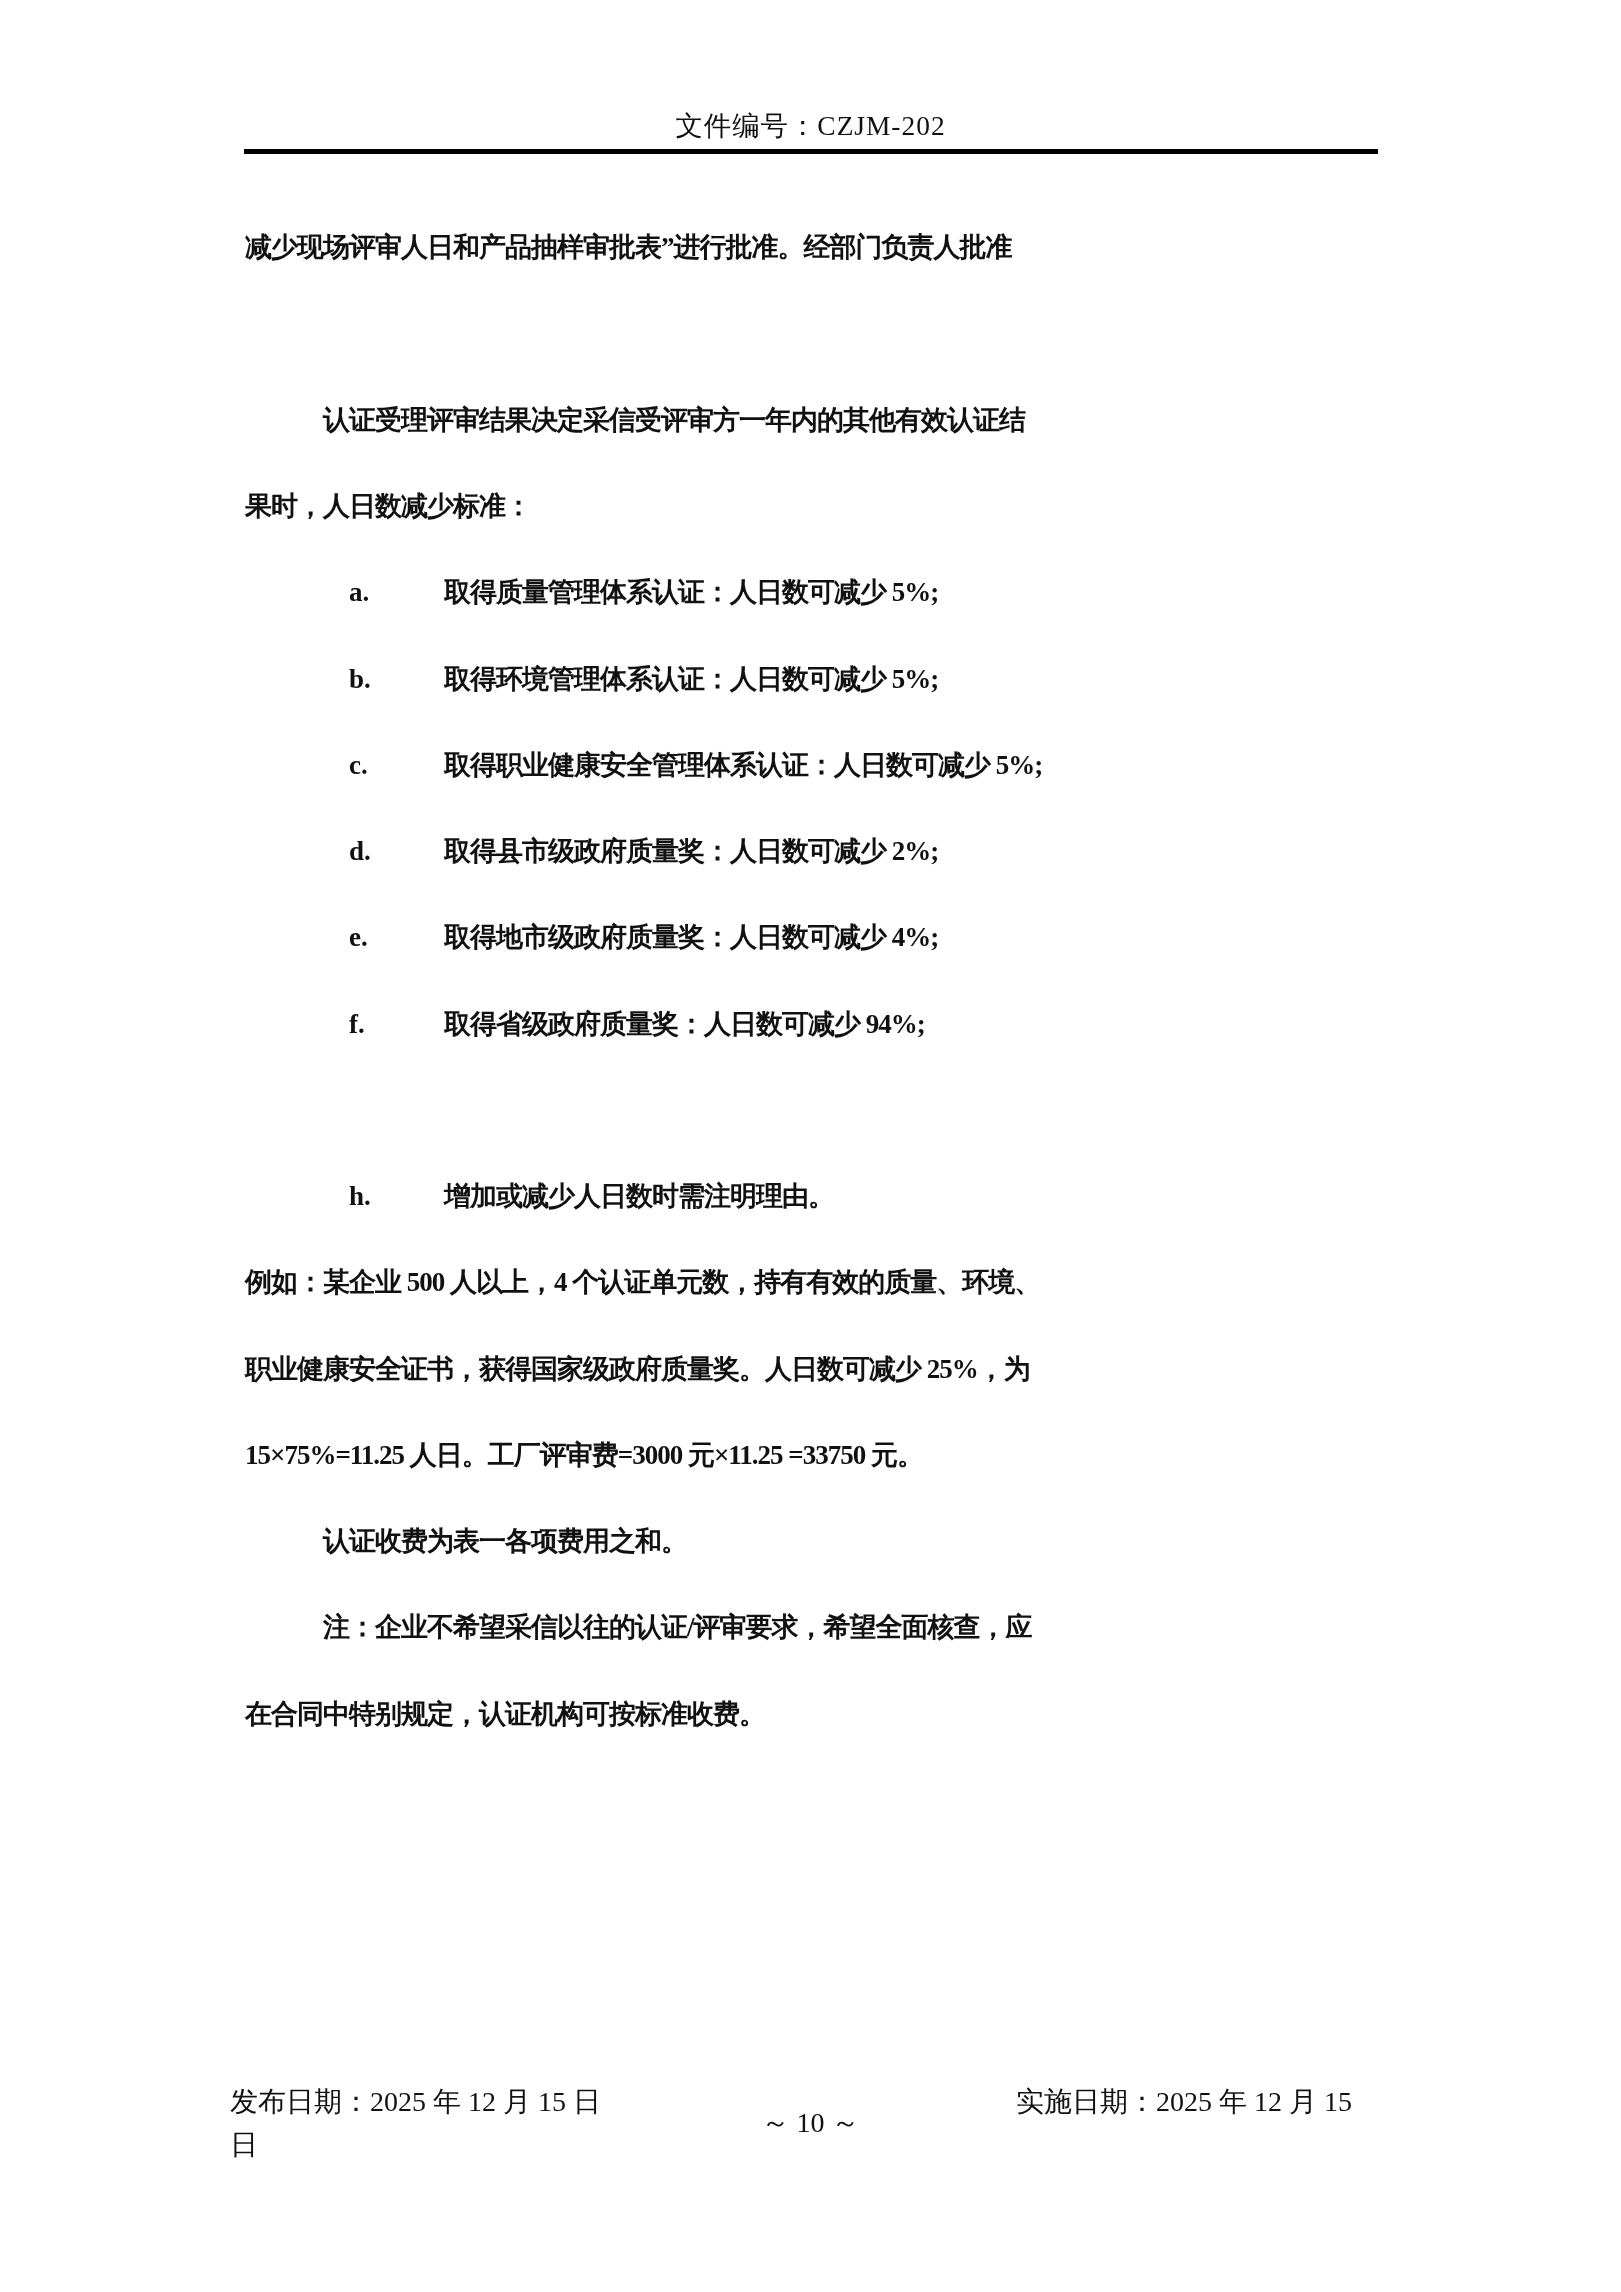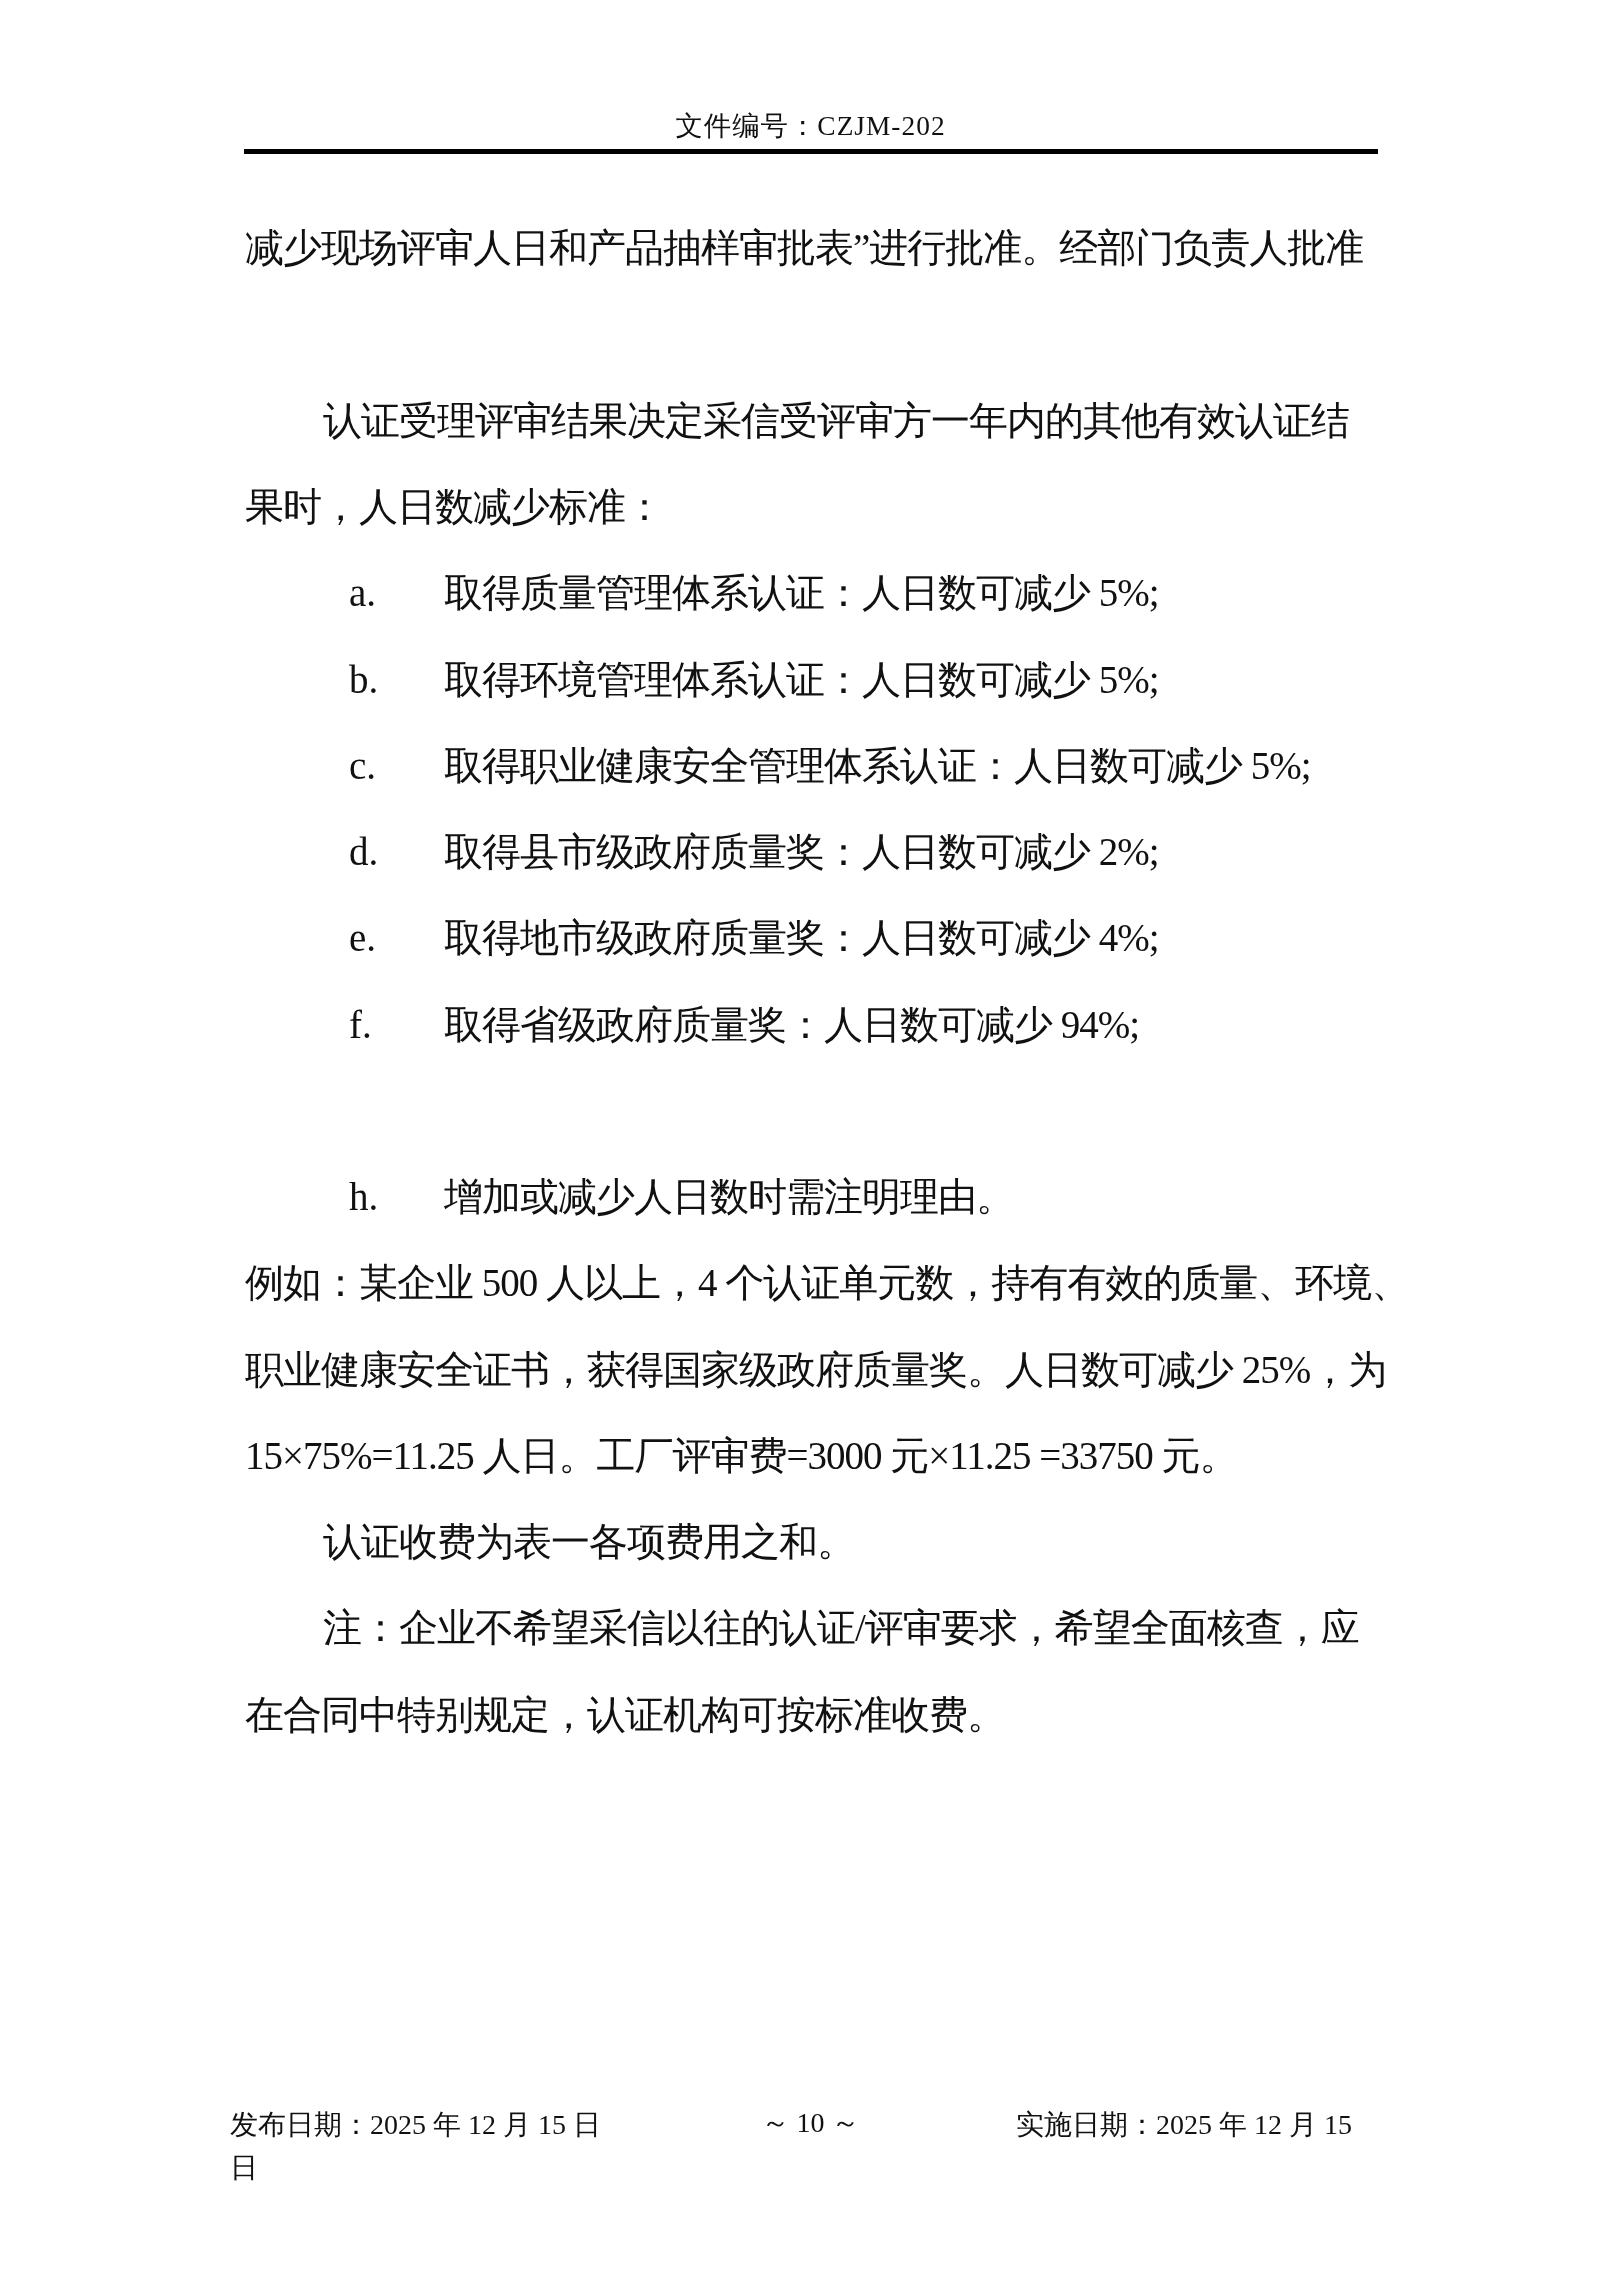--- a/index.html
+++ b/index.html
@@ -28,38 +28,38 @@
     position: absolute;
     top: 149px;
     left: 244px;
     width: 1134px;
     height: 4.9px;
     background: #000000;
   }
   .bline {
     position: absolute;
     left: 245px;
-    font-size: 39px;
+    font-size: 27px;
     line-height: 45px;
     letter-spacing: -1px;
     white-space: pre;
+    font-weight: bold;
   }
   .bline.indent { left: 323px; }
   .bline.list   { left: 323px; margin-left: 26px; }
   .bline .marker {
     display: inline-block;
     width: 95px;
     letter-spacing: 0;
   }
   .footer-left, .footer-right, .footer-wrap {
     position: absolute;
     font-size: 28px;
     line-height: 35px;
     white-space: pre;
-    margin-top: 23px;
   }
   .footer-center {
     position: absolute;
     left: 0;
     width: 1621px;
     text-align: center;
     font-size: 28px;
     line-height: 35px;
     white-space: pre;
     margin-top: 21px;

